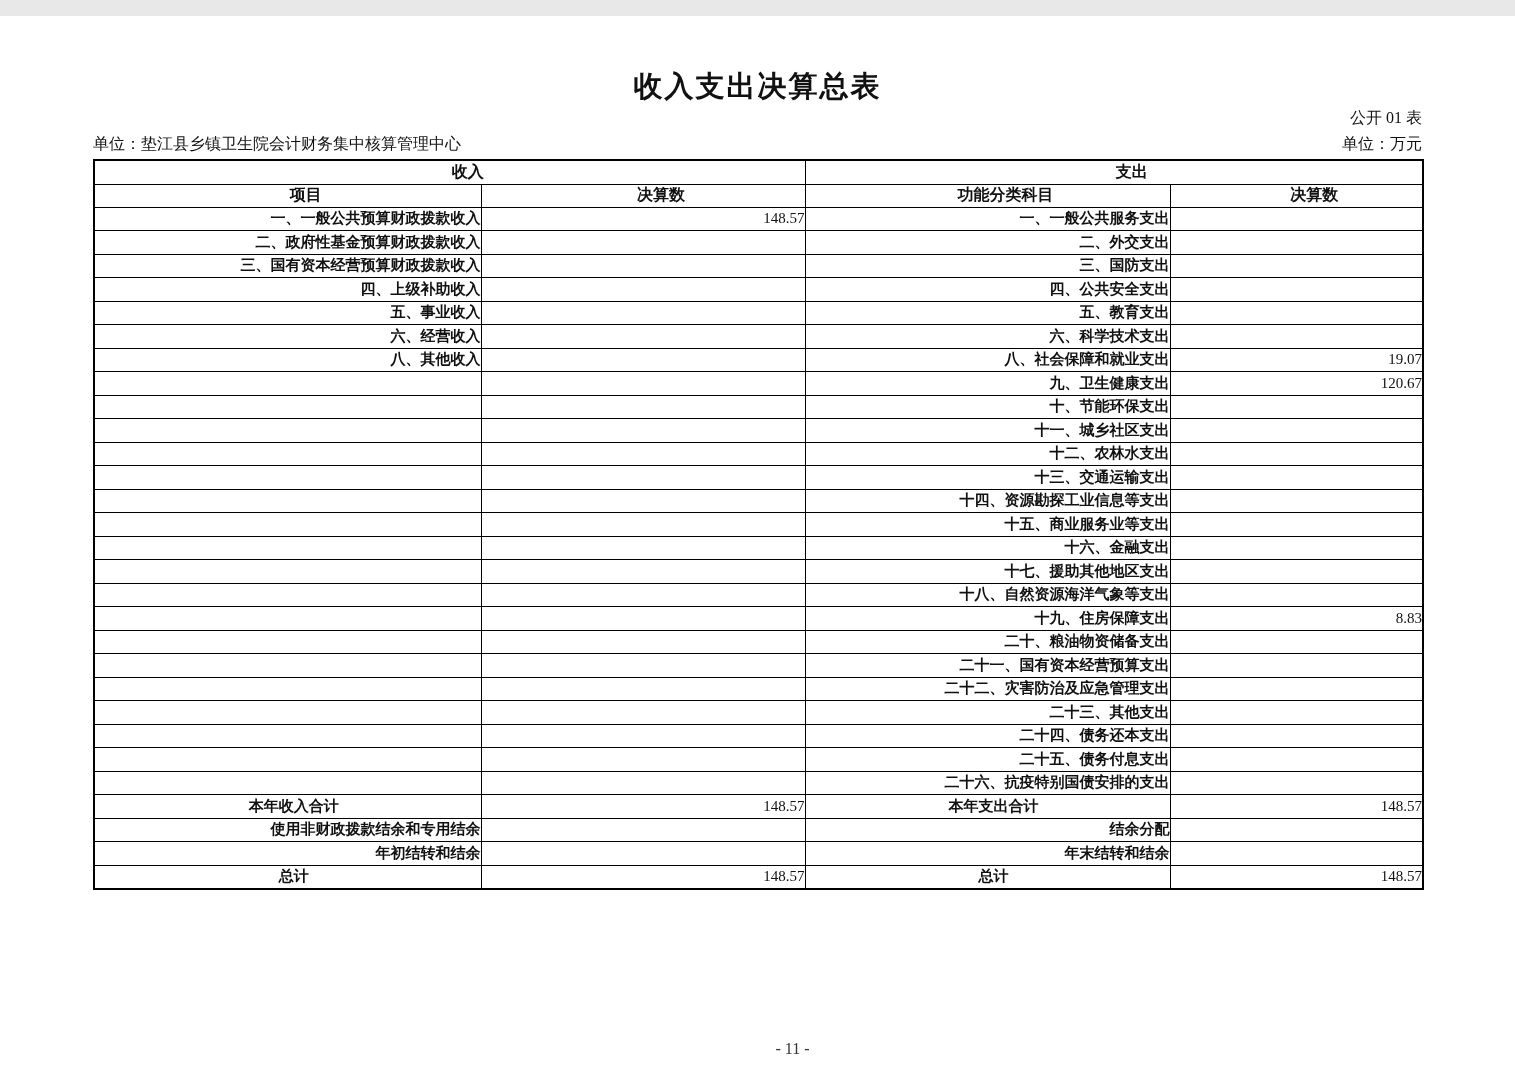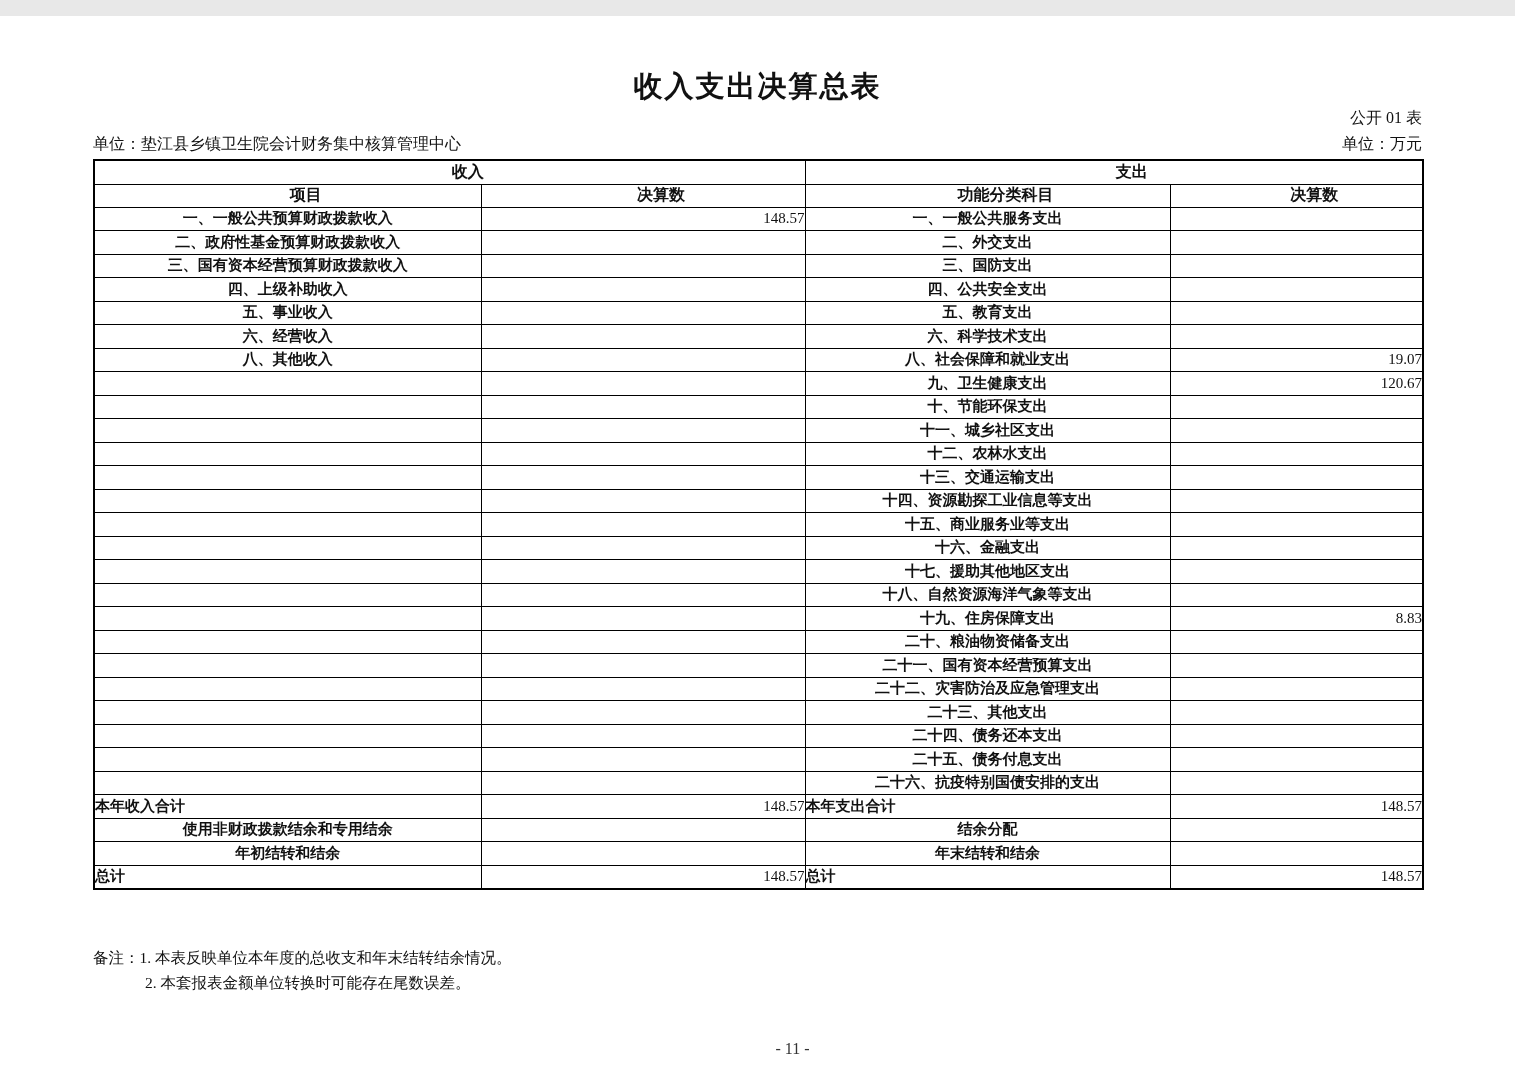--- a/index.html
+++ b/index.html
@@ -43,24 +43,24 @@
     vertical-align:middle;
     padding:0;
   }
   tr.h1 { height:24px; }
   tr.h2 { height:23px; }
   tbody tr { height:23.5px; }
   table.statement th {
     font-size:16px; font-weight:bold; text-align:center;padding-left:36px;
   }
   td.lbl {
-    font-size:15px; font-weight:bold; text-align:center;
+    font-size:15px; font-weight:bold; text-align:right;
     padding-left:3px; padding-right:2px;
   }
-  td.lbl.center { text-align:left; padding-left:0; }
+  td.lbl.center { text-align:center; padding-left:12px; }
   td.val {
     font-size:15px; font-weight:normal; text-align:right;
     padding-right:11px; padding-left:2px;
   }
   .notes {
     position:absolute; left:93px; top:929px;
     font-size:15.5px; line-height:25px;
   }
   .notes .row { display:flex; }
   .notes .prefix { flex:none; }
@@ -271,25 +271,16 @@
         </tr>
         <tr>
           <td class="lbl center">总计</td>
           <td class="val">148.57</td>
           <td class="lbl center">总计</td>
           <td class="val">148.57</td>
         </tr>
       </tbody>
   </table>
 
-  <div class="notes">
-    <div class="row">
-      <span class="prefix">备注：</span>
-      <span>1. 本表反映单位本年度的总收支和年末结转结余情况。</span>
-    </div>
-    <div class="row">
-      <span class="indent">2. 本套报表金额单位转换时可能存在尾数误差。</span>
-    </div>
-  </div>
 
   <div class="pageno">- 11 -</div>
 
 </div>
 
 </body></html>

